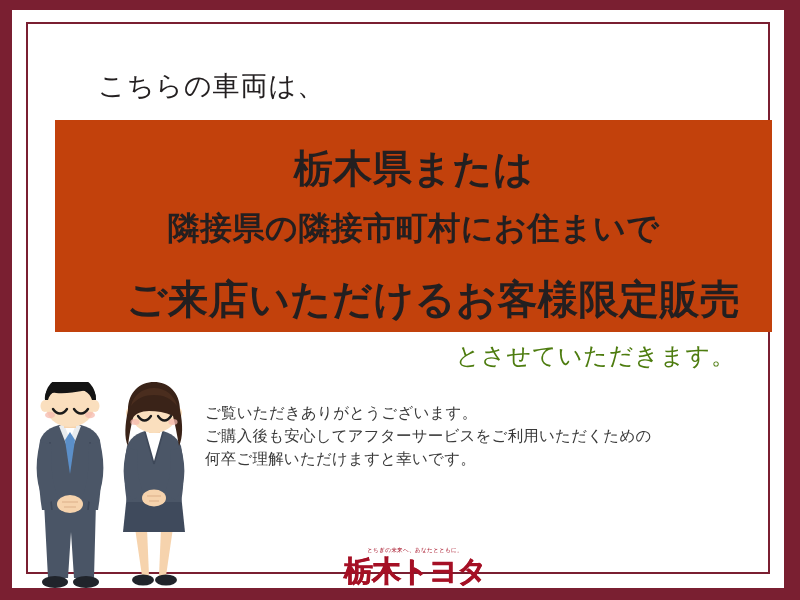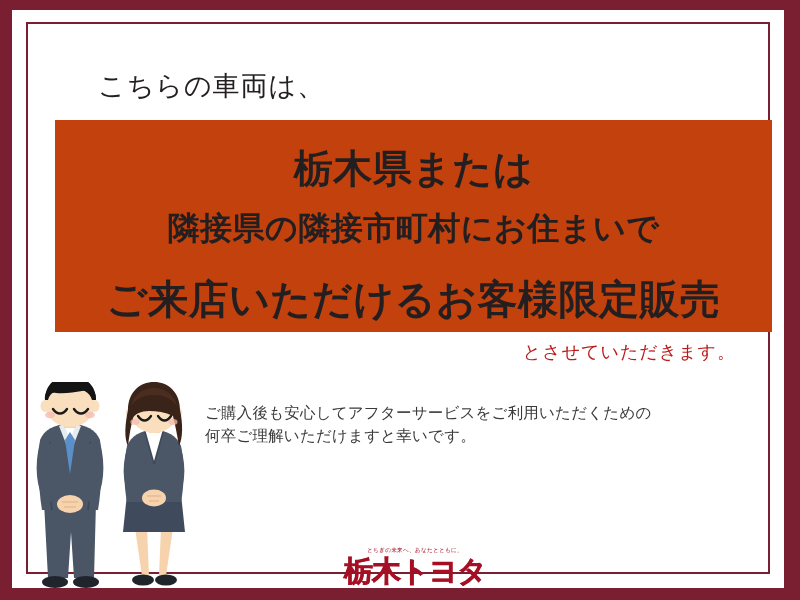--- a/index.html
+++ b/index.html
@@ -81,28 +81,28 @@
     left: 0;
     width: 100%;
     text-align: center;
     color: #231f20;
     font-weight: bold;
     letter-spacing: 0.5px;
     white-space: nowrap;
   }
   .band-line.l1 { top: 22px;  font-size: 39px; }
   .band-line.l2 { top: 87px;  font-size: 32px; }
-  .band-line.l3 { top: 152px; font-size: 40px; }
+  .band-line.l3 { top: 152px; font-size: 40px; margin-left: 20px; }
 
   .tail {
     position: absolute;
     right: 48px;
     top: 330px;
-    font-size: 18px;
-    color: #b91c1c;
+    font-size: 24px;
+    color: #4d7c0f;
     letter-spacing: 1px;
     white-space: nowrap;
   }
 
   
   .note {
     position: absolute;
     left: 193px;
     top: 392px;
     color: #3a3a3a;
@@ -163,20 +163,21 @@
 
       <div class="band">
         <div class="band-line l1">栃木県または</div>
         <div class="band-line l2">隣接県の隣接市町村にお住まいで</div>
         <div class="band-line l3">ご来店いただけるお客様限定販売</div>
       </div>
 
       <div class="tail">とさせていただきます。</div>
 
       <div class="note">
+        <div>ご覧いただきありがとうございます。</div>
         <div>ご購入後も安心してアフターサービスをご利用いただくための</div>
         <div>何卒ご理解いただけますと幸いです。</div>
       </div>
 
       <div class="logo">
         <div class="logo-tag">とちぎの未来へ、あなたとともに。</div>
         <div class="logo-word">栃木トヨタ</div>
       </div>
 
       <div class="people">

